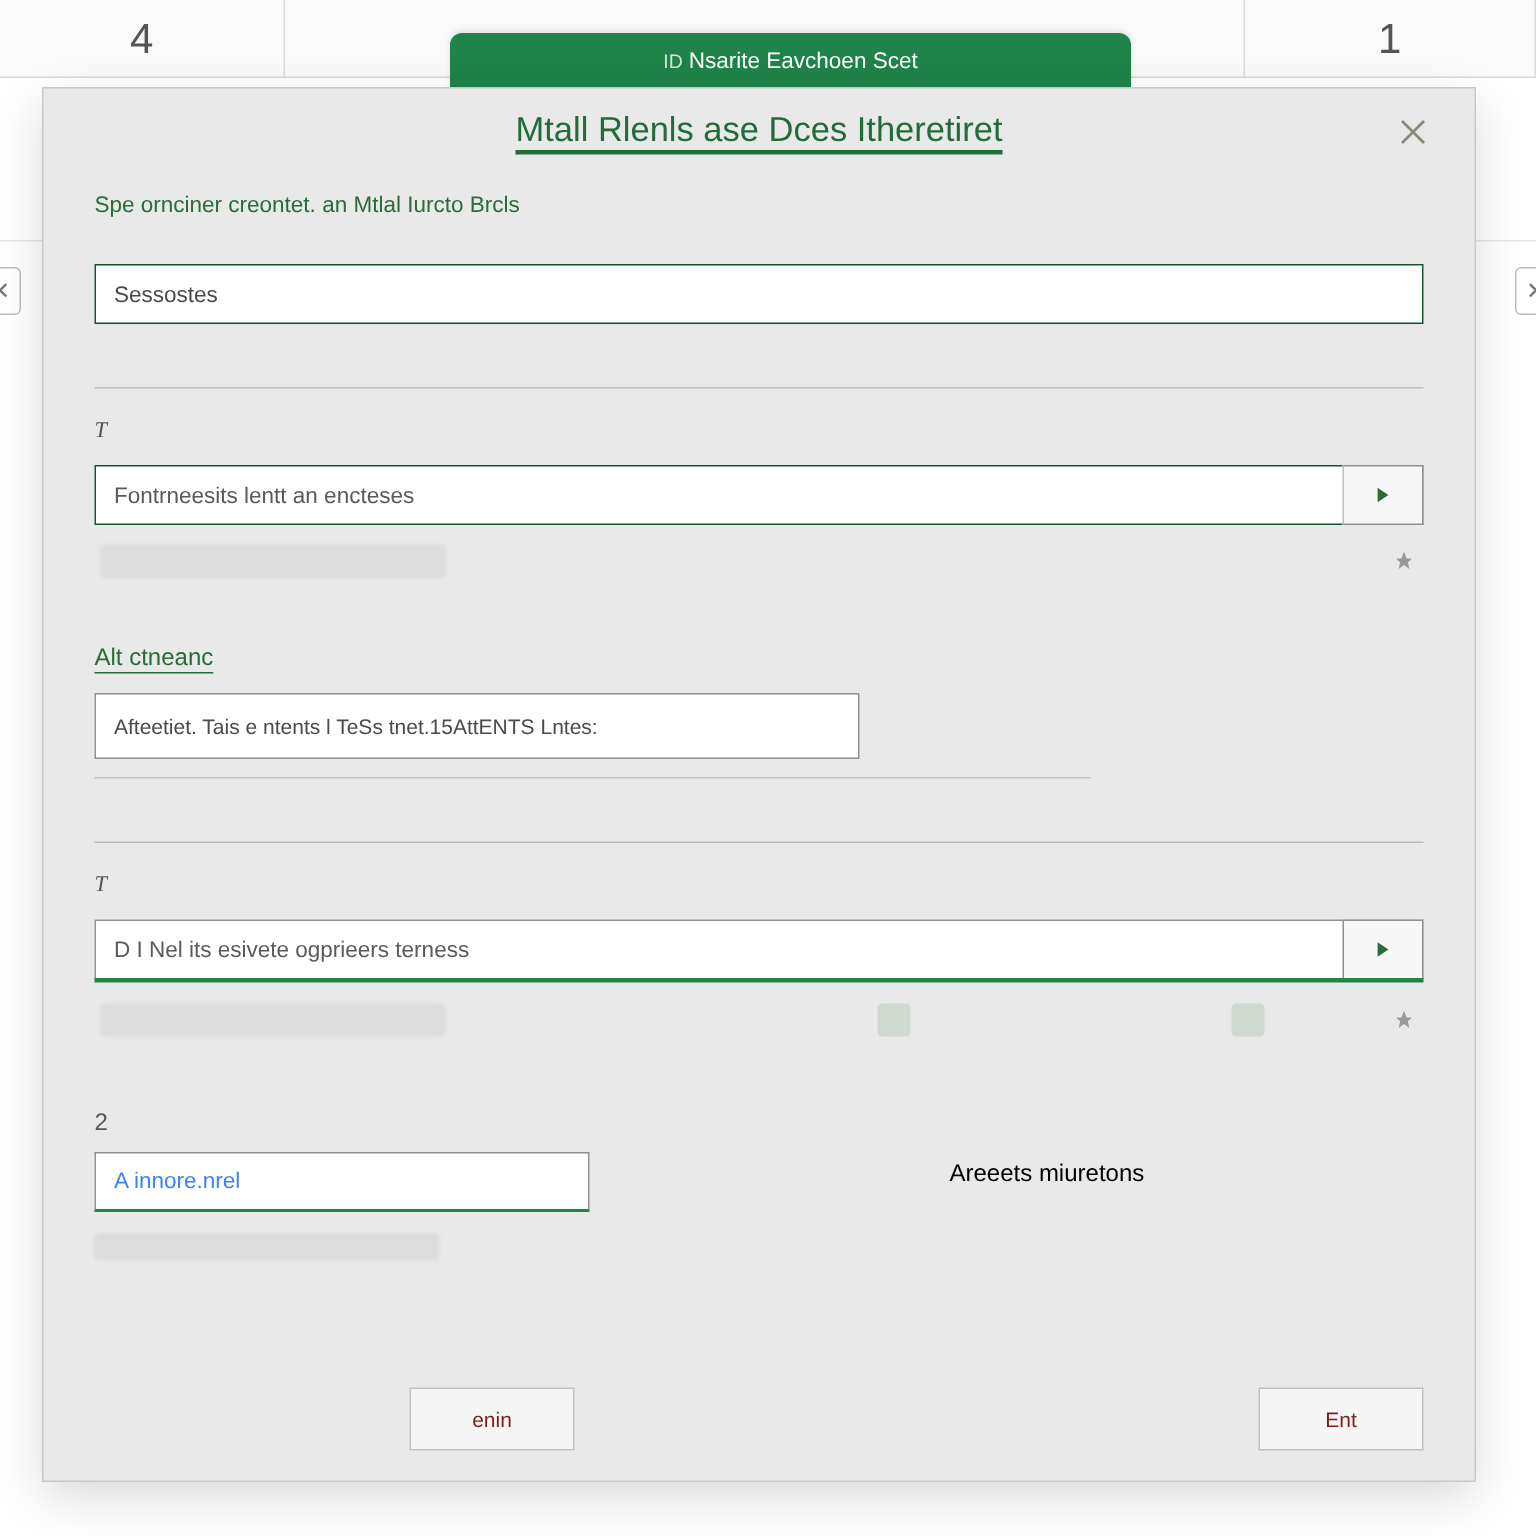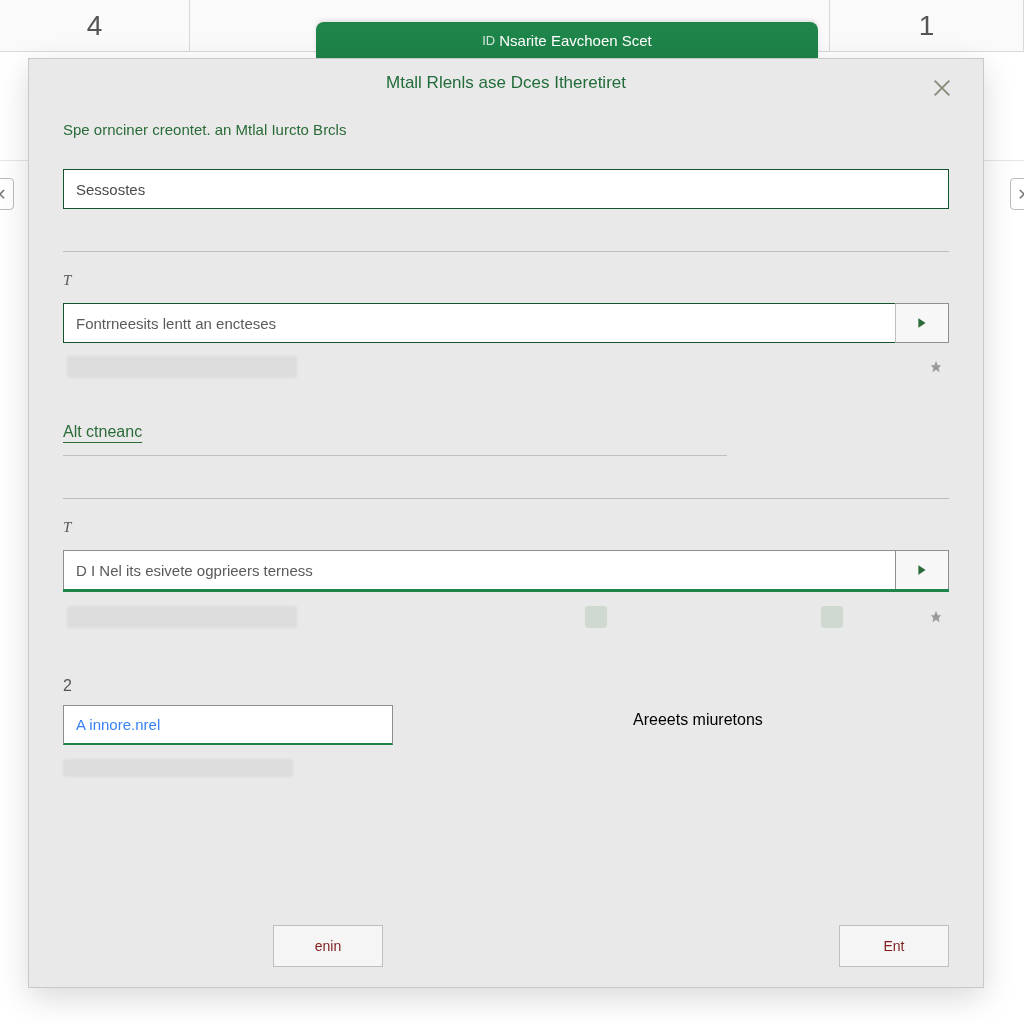--- a/index.html
+++ b/index.html
@@ -10,27 +10,27 @@
   .col-header { position: absolute; top: 0; height: 52px; display: flex; align-items: center; justify-content: center; font-size: 28px; color: #555; border-right: 1px solid #d9d9d9; border-bottom: 1px solid #d9d9d9; background:#fafafa; }
   .col-a { left: 0; width: 190px; }
   .col-b { left: 190px; width: 640px; }
   .col-c { left: 830px; width: 194px; }
   .row-line { position: absolute; left:0; right:0; height:0; border-top:1px solid #e5e5e5; }
   .side-handle { position:absolute; left:-14px; width:28px; height:32px; border:1px solid #bcbcbc; border-radius:4px; background:#fff; display:flex; align-items:center; justify-content:center; color:#777;}
   .side-a { top:178px; }
   .side-b { top:178px; left:auto; right:-14px; }
 
   
-  .active-tab { position:absolute; top:22px; left:316px; width:502px; height:36px; background:#1e8449; border-top-left-radius:8px; border-top-right-radius:8px; display:flex; align-items:center; justify-content:center; color:#fff; font-size:15px; box-shadow: 0 -2px 4px rgba(0,0,0,.1);}
+  .active-tab { position:absolute; top:22px; left:300px; width:454px; height:36px; background:#1e8449; border-top-left-radius:8px; border-top-right-radius:8px; display:flex; align-items:center; justify-content:center; color:#fff; font-size:15px; box-shadow: 0 -2px 4px rgba(0,0,0,.1);}
   .active-tab .muted { opacity:.8; font-size:13px; margin-right:4px; }
 
   
   .dialog { position:absolute; top:58px; left:28px; width:956px; height:930px; background:#e9e9e9; border:1px solid #c9c9c9; box-shadow: 0 10px 30px rgba(0,0,0,.15); padding:16px 34px 0 34px; }
   .dialog-title { text-align:center; margin-top:-2px; }
-  .dialog-title span { color:#216c3a; font-size:17px; text-underline-offset:6px; text-decoration-thickness:3px; padding-bottom:6px; font-weight:500;}
+  .dialog-title span { color:#216c3a; font-size:23px; text-decoration: underline; text-underline-offset:6px; text-decoration-thickness:3px; padding-bottom:6px; font-weight:500;}
   .close-x { position:absolute; top:14px; right:26px; width:30px; height:30px; display:flex; align-items:center; justify-content:center; color:#8a8a7a; font-size:26px; cursor:pointer; }
 
   .intro-link { margin-top:28px; margin-bottom:30px; }
   .intro-link span { color:#2a6b38; font-size:15px; text-underline-offset:4px; cursor:pointer; }
 
   .full-input { width:100%; height:40px; border:1px solid #14532d; background:#fff; padding:0 12px; font-size:15px; color:#4a4a4a; }
 
   .section-sep { border:none; border-top:1px solid #bdbdbd; margin:42px 0 20px 0; }
 
   .mini-label { font-size:15px; color:#555; font-family: Georgia, serif; font-style:italic; margin-bottom:14px; }
@@ -124,20 +124,21 @@
     <div class="ghost-text"></div>
     <div class="spacer"></div>
     <div class="ghost-pin">
       <svg viewBox="0 0 16 16" width="14" height="14">
           <path d="M8 1 L10 6 L14 6 L11 9 L12 14 L8 11 L4 14 L5 9 L2 6 L6 6 Z" fill="#9a9a9a"></path>
         </svg>
     </div>
   </div>
 
   <div class="section-heading">Alt ctneanc</div>
+  <input class="half-input" value="Afteetiet. Tais e ntents l TeSs tnet.15AttENTS Lntes:" style="">
   <hr class="half-rule">
 
   <hr class="section-sep">
 
   <div class="mini-label">T</div>
   <div class="combo2">
     <div class="body">
         <span>D I Nel its esivete ogprieers terness</span>
       </div>
     <div class="dd">

